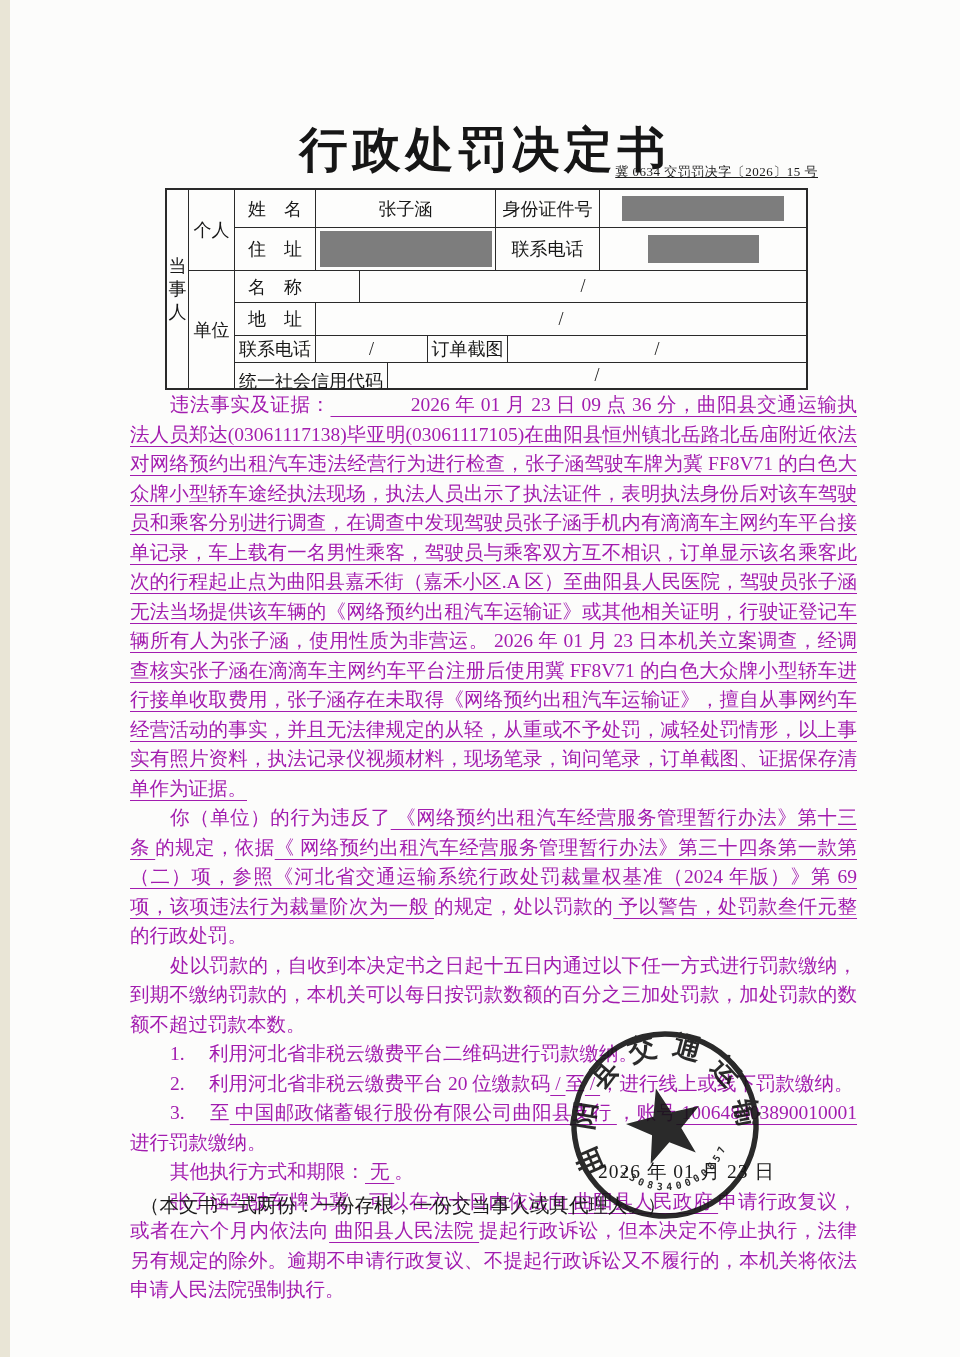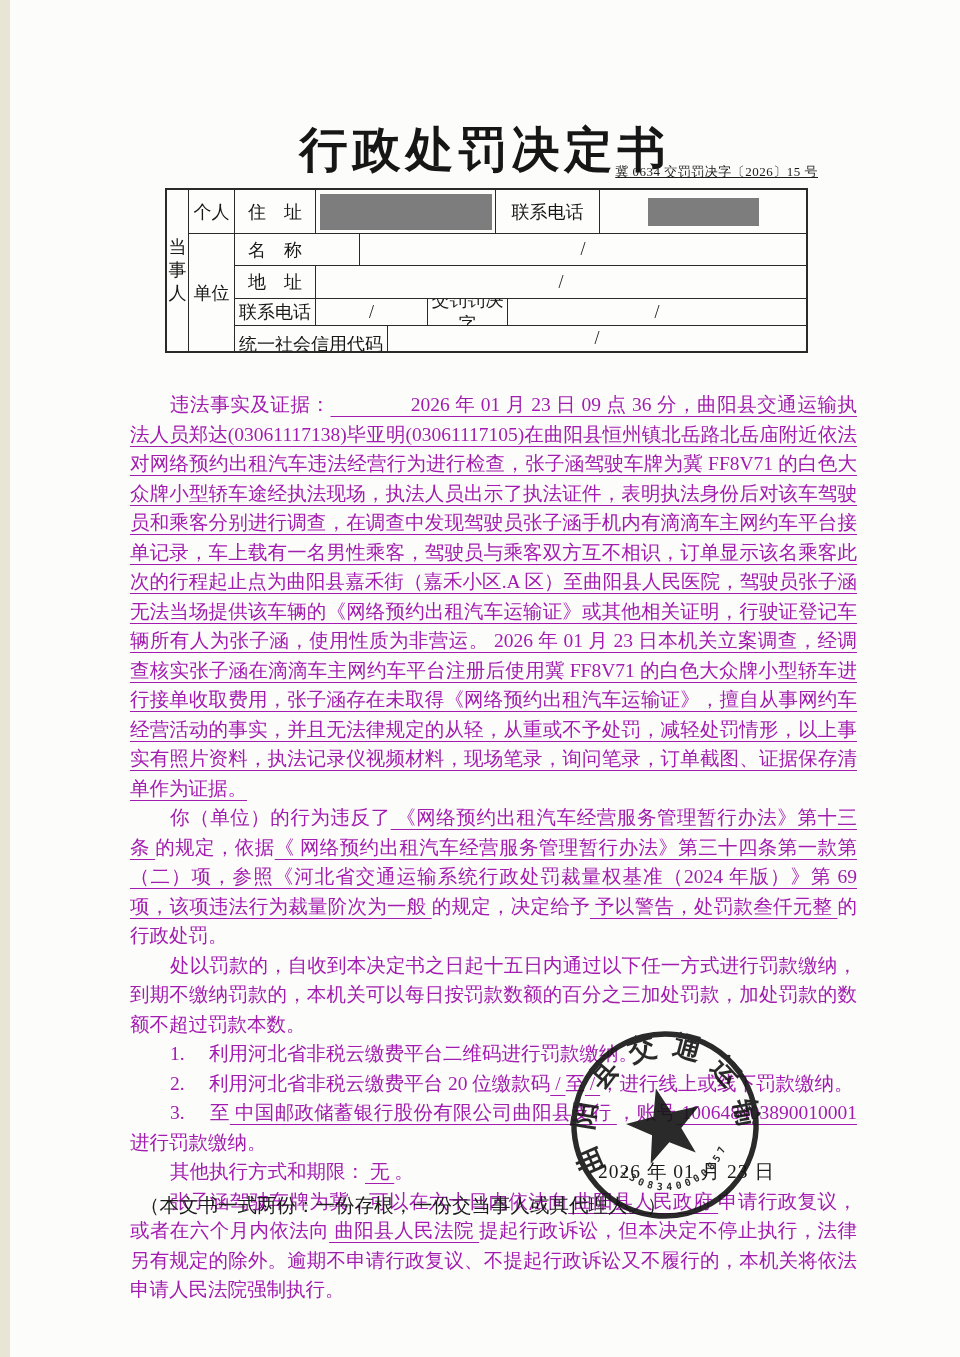--- a/index.html
+++ b/index.html
@@ -78,20 +78,28 @@
   <div class="title">行政处罚决定书</div>
   <div class="docno">冀 0634 交罚罚决字〔2026〕15 号</div>
 
   <div class="ptable">
     <div class="pcol-party">当事人</div>
     <div class="pmain">
 
       <div class="pgroup person">
         <div class="pcat">个人</div>
         <div class="prows">
+          <div class="prow r1">
+            <div class="c w-label">姓　名</div>
+            <div class="c w-val1">张子涵</div>
+            <div class="c w-label2">身份证件号</div>
+            <div class="c w-val2">
+                <div class="redact id"></div>
+              </div>
+          </div>
           <div class="prow r2">
             <div class="c w-label">住　址</div>
             <div class="c w-val1">
                 <div class="redact addr"></div>
               </div>
             <div class="c w-label2">联系电话</div>
             <div class="c w-val2">
                 <div class="redact phone"></div>
               </div>
           </div>
@@ -105,36 +113,36 @@
             <div class="c w-label">名　称</div>
             <div class="c w-span">/</div>
           </div>
           <div class="prow r4">
             <div class="c w-label">地　址</div>
             <div class="c w-span">/</div>
           </div>
           <div class="prow r5">
             <div class="c w-label">联系电话</div>
             <div class="c w5-val1">/</div>
-            <div class="c w5-label2">交罚罚决字</div>
+            <div class="c w5-label2">订单截图</div>
             <div class="c w-span">/</div>
           </div>
           <div class="prow r6">
             <div class="c w6-label">统一社会信用代码</div>
             <div class="c w-span">/</div>
           </div>
         </div>
       </div>
 
     </div>
   </div>
 
   <div class="doc-body">
     <p><span>违法事实及证据：</span><span class="u">　　　　2026 年 01 月 23 日 09 点 36 分，曲阳县交通运输执法人员郑达(03061117138)毕亚明(03061117105)在曲阳县恒州镇北岳路北岳庙附近依法对网络预约出租汽车违法经营行为进行检查，张子涵驾驶车牌为冀 FF8V71 的白色大众牌小型轿车途经执法现场，执法人员出示了执法证件，表明执法身份后对该车驾驶员和乘客分别进行调查，在调查中发现驾驶员张子涵手机内有滴滴车主网约车平台接单记录，车上载有一名男性乘客，驾驶员与乘客双方互不相识，订单显示该名乘客此次的行程起止点为曲阳县嘉禾街（嘉禾小区.A 区）至曲阳县人民医院，驾驶员张子涵无法当场提供该车辆的《网络预约出租汽车运输证》或其他相关证明，行驶证登记车辆所有人为张子涵，使用性质为非营运。 2026 年 01 月 23 日本机关立案调查，经调查核实张子涵在滴滴车主网约车平台注册后使用冀 FF8V71 的白色大众牌小型轿车进行接单收取费用，张子涵存在未取得《网络预约出租汽车运输证》，擅自从事网约车经营活动的事实，并且无法律规定的从轻，从重或不予处罚，减轻处罚情形，以上事实有照片资料，执法记录仪视频材料，现场笔录，询问笔录，订单截图、证据保存清单作为证据。</span></p>
-    <p><span>你（单位）的行为违反了</span><span class="u"> 《网络预约出租汽车经营服务管理暂行办法》第十三条 </span><span>的规定，依据</span><span class="u">《 网络预约出租汽车经营服务管理暂行办法》第三十四条第一款第（二）项，参照《河北省交通运输系统行政处罚裁量权基准（2024 年版）》第 69 项，该项违法行为裁量阶次为一般 </span><span>的规定，决定给予</span><span class="u"> 予以警告，处罚款叁仟元整 </span><span>的行政处罚。</span></p>
+    <p><span>你（单位）的行为违反了</span><span class="u"> 《网络预约出租汽车经营服务管理暂行办法》第十三条 </span><span>的规定，依据</span><span class="u">《 网络预约出租汽车经营服务管理暂行办法》第三十四条第一款第（二）项，参照《河北省交通运输系统行政处罚裁量权基准（2024 年版）》第 69 项，该项违法行为裁量阶次为一般 </span><span>的规定，处以罚款的</span><span class="u"> 予以警告，处罚款叁仟元整 </span><span>的行政处罚。</span></p>
     <p><span>处以罚款的，自收到本决定书之日起十五日内通过以下任一方式进行罚款缴纳，到期不缴纳罚款的，本机关可以每日按罚款数额的百分之三加处罚款，加处罚款的数额不超过罚款本数。</span></p>
     <p><span>1.　 利用河北省非税云缴费平台二维码进行罚款缴纳。</span></p>
     <p><span>2.　 利用河北省非税云缴费平台 20 位缴款码</span><span class="u"> / </span><span>至</span><span class="u"> / </span><span>，进行线上或线下罚款缴纳。</span></p>
     <p><span>3.　 至</span><span class="u"> 中国邮政储蓄银行股份有限公司曲阳县支行 </span><span>，账号</span><span class="u"> 100648403890010001 </span><span>进行罚款缴纳。</span></p>
     <p><span>其他执行方式和期限：</span><span class="u"> 无 </span><span>。</span></p>
     <p><span>张子涵驾驶车牌为冀，可以在六十日内依法向</span><span class="u"> 曲阳县人民政府 </span><span>申请行政复议，或者在六个月内依法向</span><span class="u"> 曲阳县人民法院 </span><span>提起行政诉讼，但本决定不停止执行，法律另有规定的除外。逾期不申请行政复议、不提起行政诉讼又不履行的，本机关将依法申请人民法院强制执行。</span></p>
   </div>
 
   <div class="issue-date">2026 年 01 月 23 日</div>
 

